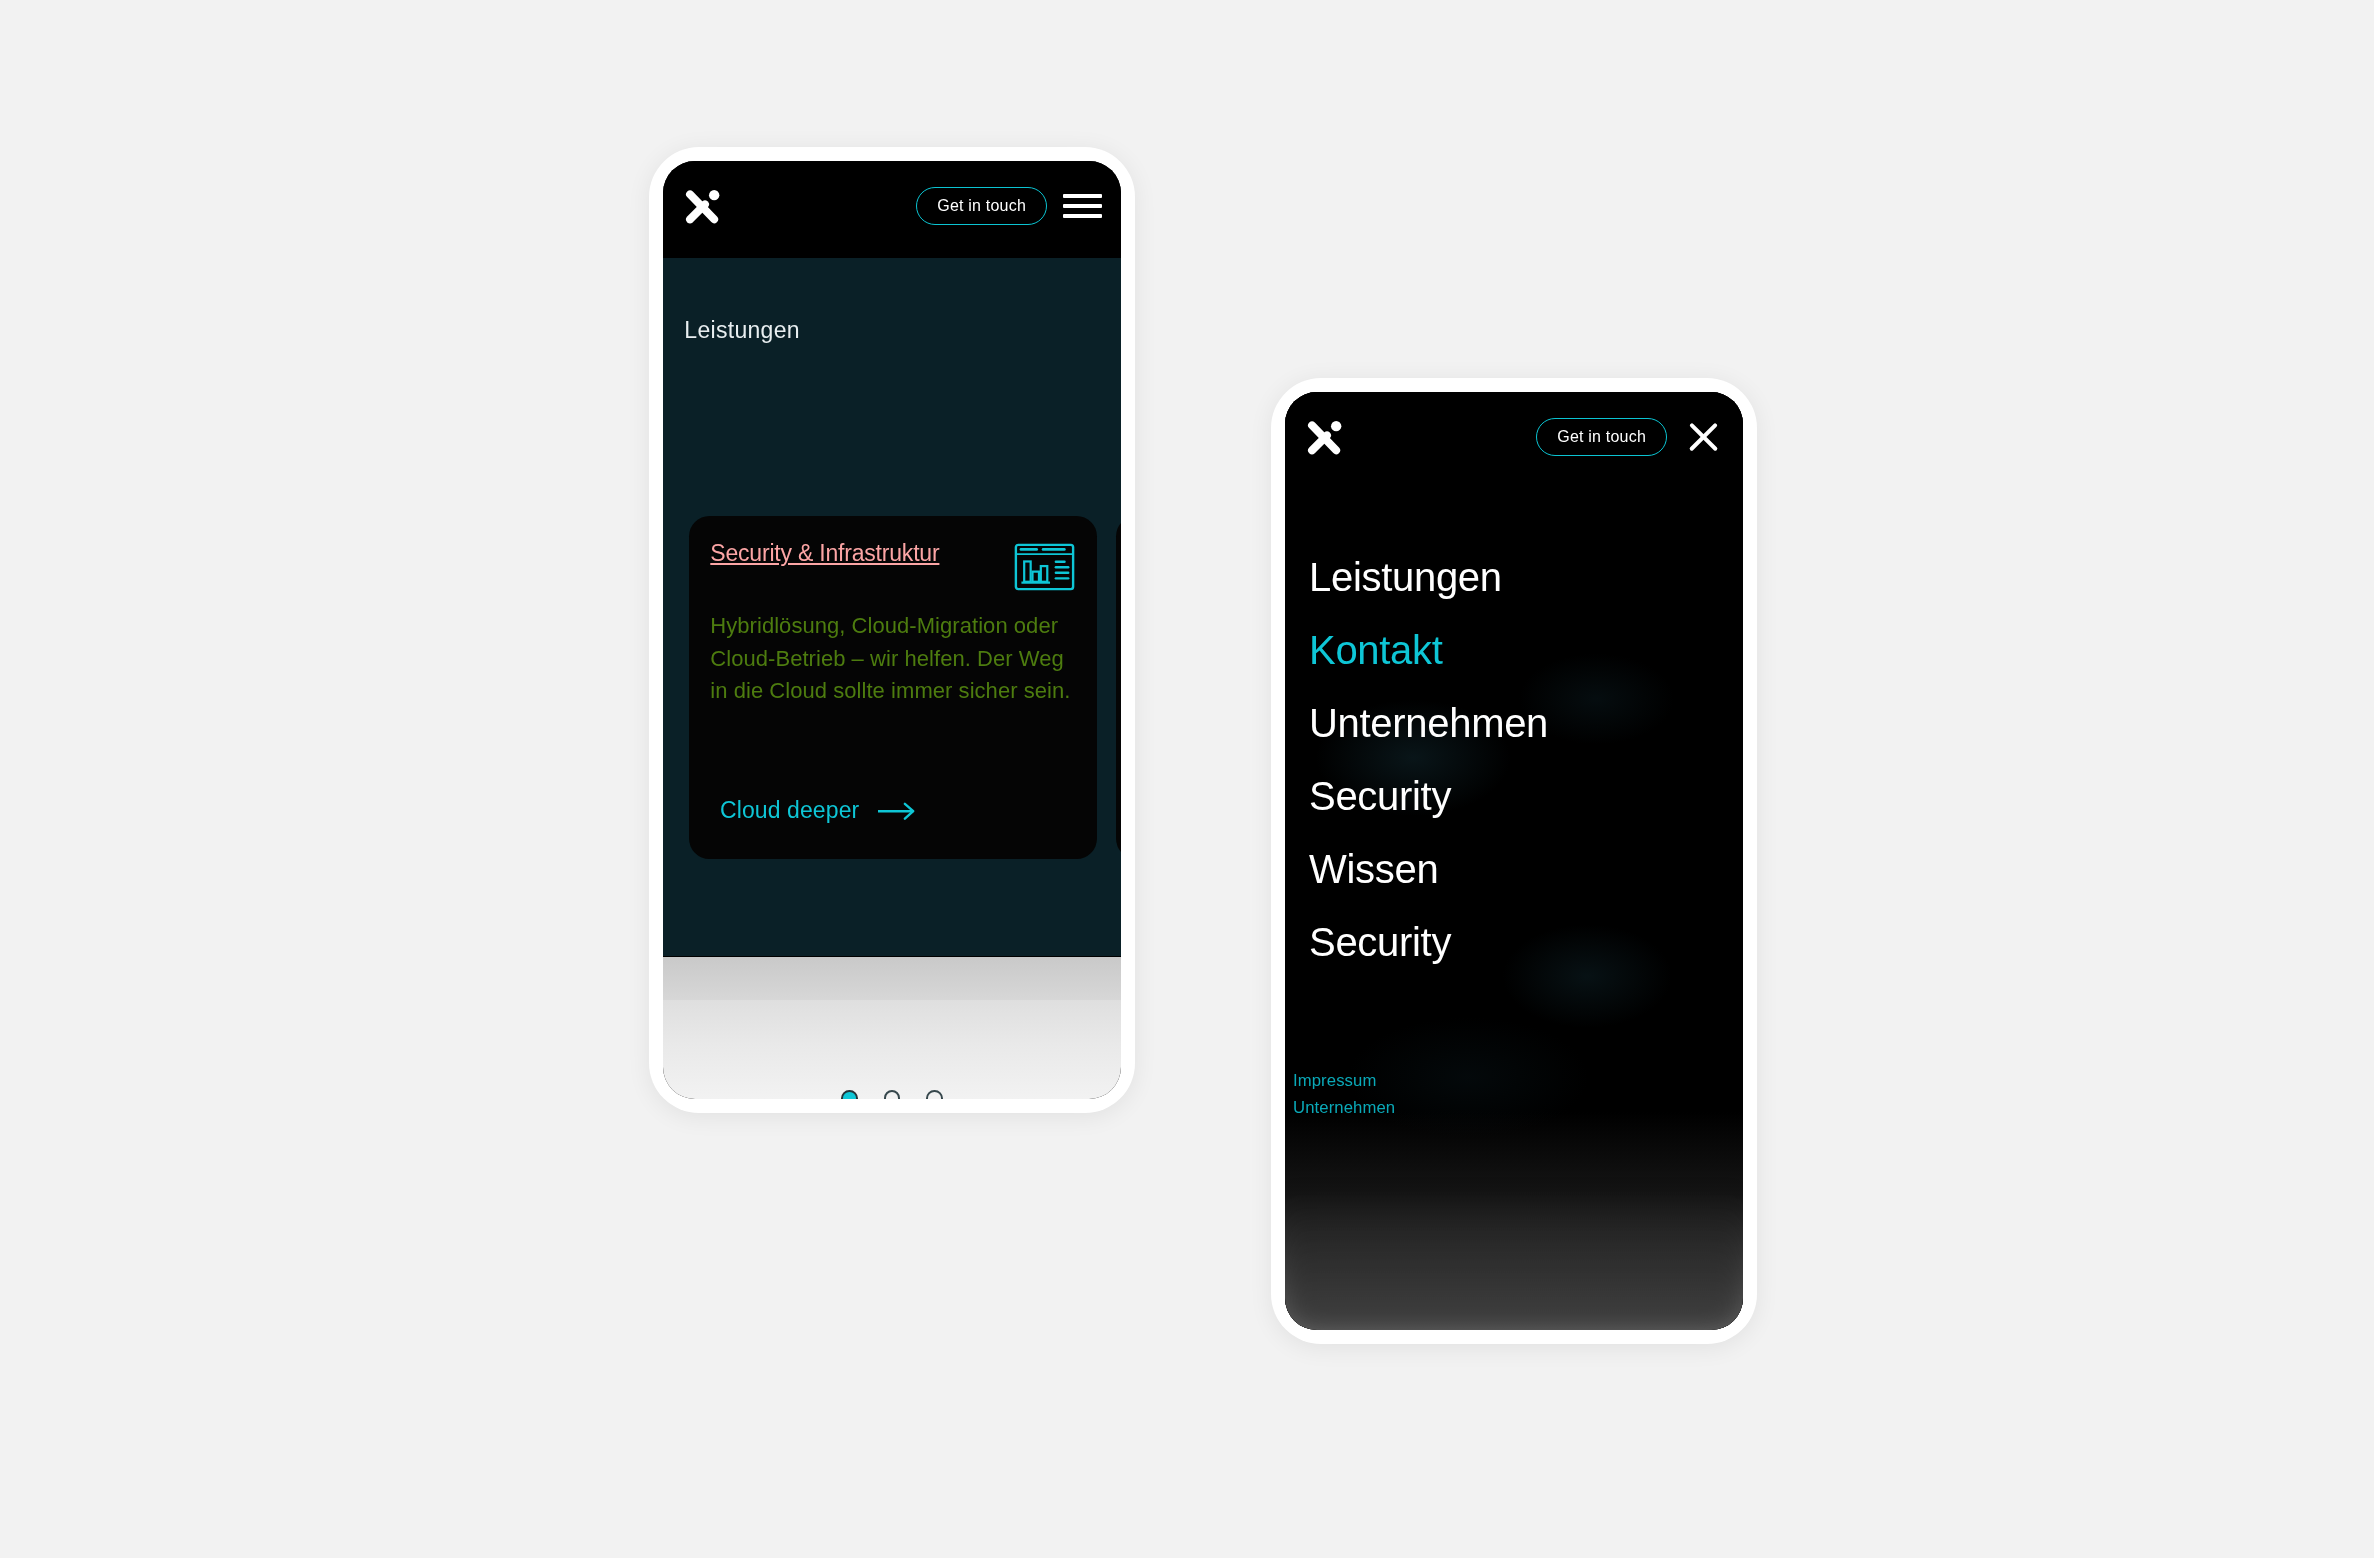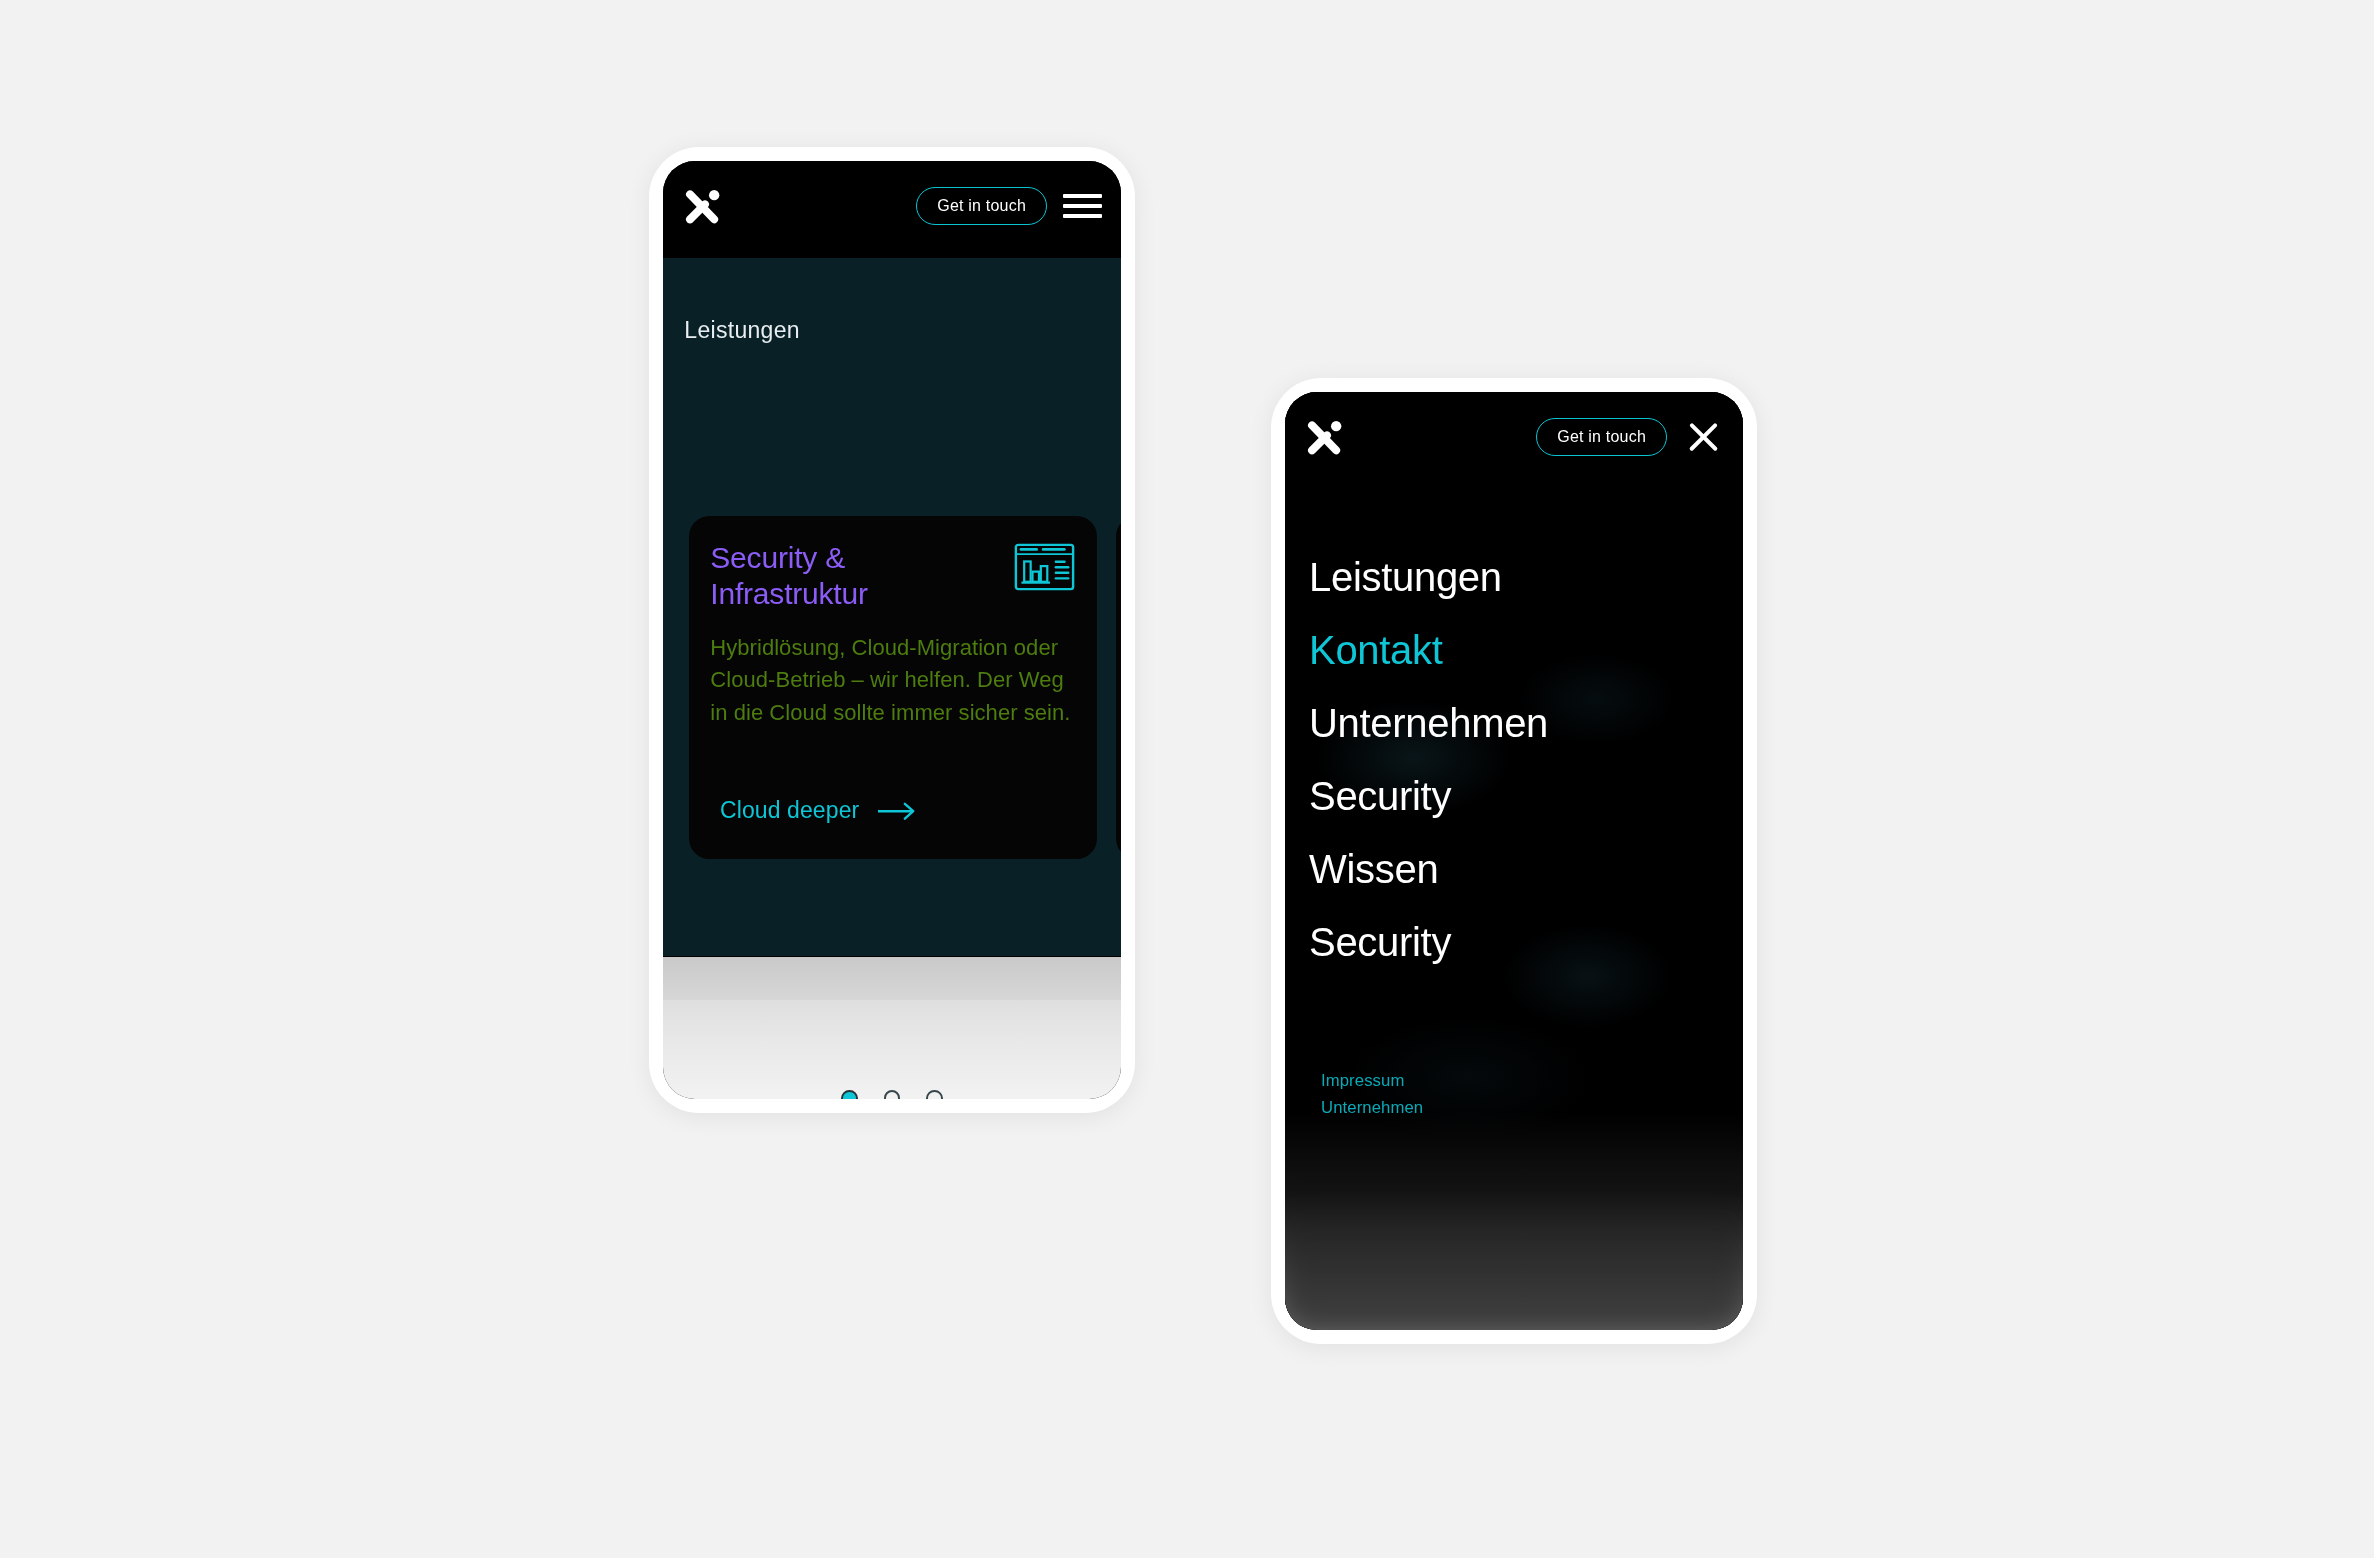--- a/index.html
+++ b/index.html
@@ -108,22 +108,23 @@
     overflow:hidden;
   }
   #card-main { left:26px; top:0; width:408px; height:343px; }
   #card-next { left:453px; top:0; width:139px; height:343px; }
 
   .card-head {
     display:flex; align-items:flex-start; justify-content:space-between;
     padding:24px 22px 0 21.3px;
   }
   .card-title {
-    color:#8b5cf6; font-size:30px; line-height:1.2; letter-spacing:-0.2px;
+    color:#fca5a5; font-size:23px; line-height:1.2; letter-spacing:-0.2px;
     max-width:232px;
+    text-decoration:underline;
   }
   .card-icon { width:61px; height:48px; flex:none; margin-top:2.8px; }
   .card-body {
     color:#4d7c0f; font-size:22px; line-height:1.48; letter-spacing:0.05px;
     padding:19.5px 18.6px 0 21.3px;
   }
   .card-cta {
     position:absolute; left:31px; bottom:35px;
     display:flex; align-items:center; gap:17.6px;
     color:#0ec6d6; font-size:23px; letter-spacing:0.1px;
@@ -168,21 +169,21 @@
   .menu-item {
     display:block;
     color:#ffffff;
     font-size:40px; line-height:1;
     letter-spacing:-0.3px;
     margin-bottom:33px;
     white-space:nowrap;
   }
   .menu-item.active { color:#0ec6d6; }
   .menu-footer {
-    position:absolute; left:36px; top:678px; z-index:4;
+    position:absolute; left:8px; top:678px; z-index:4;
   }
   .menu-footer a {
     display:block; color:#0aa9b8; font-size:16.7px; line-height:1.28;
     letter-spacing:0.1px; margin-bottom:5.6px; text-decoration:none;
   }
 </style>
 </head>
 <body>
 
 <div class="stage">

